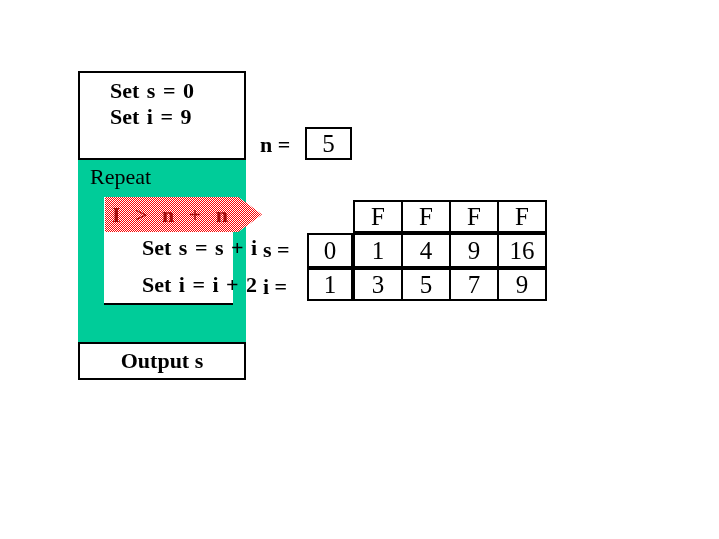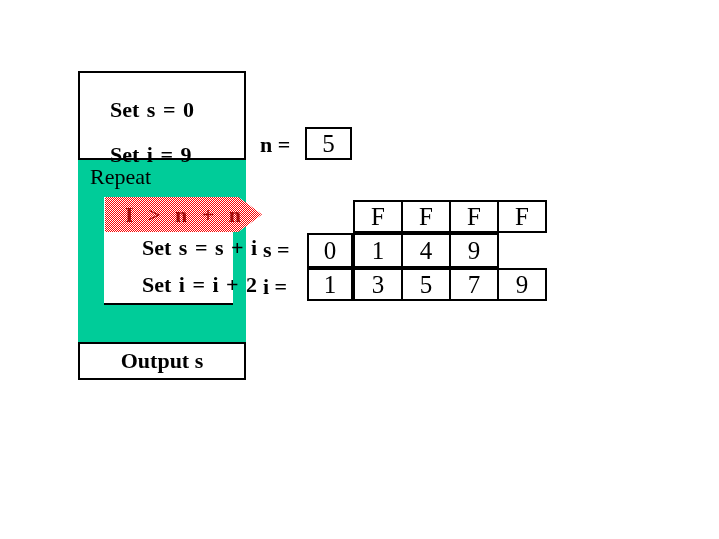--- a/index.html
+++ b/index.html
@@ -24,21 +24,20 @@
     padding: 5px 0 0 30px;
     z-index: 3;
   }
   .init-line {
     display: block;
     font-weight: bold;
     font-size: 22px;
     line-height: 26px;
     word-spacing: 2px;
     white-space: nowrap;
-    margin-top: 19px;
   }
 
   
   .n-label {
     position: absolute;
     left: 260px; top: 132px;
     font-weight: bold;
     font-size: 22px;
     z-index: 2;
   }
@@ -84,21 +83,21 @@
   .condition-arrow {
     position: absolute;
     left: 105px; top: 197px;
     width: 157px; height: 35px;
     background: conic-gradient(#FF0000 25%, #ffffff 0 50%, #FF0000 0 75%, #ffffff 0) 0 0 / 2px 2px;
     clip-path: polygon(0 0, 85% 0, 100% 50%, 85% 100%, 0 100%);
     display: flex; align-items: center;
     z-index: 4;
   }
   .condition-text {
-    padding-left: 20px;
+    padding-left: 7px;
     font-weight: bold;
     font-size: 22px;
     word-spacing: 9px;
     color: #990000;
     opacity: 0.9;
     white-space: nowrap;
   }
 
   
   .stmt {
@@ -196,20 +195,21 @@
       <div class="tcell">F</div>
       <div class="tcell">F</div>
       <div class="tcell">F</div>
       <div class="tcell">F</div>
     </div>
     <div class="trow srow">
       <div class="tcell c0">0</div>
       <div class="tcell">1</div>
       <div class="tcell">4</div>
       <div class="tcell">9</div>
+      <div class="tcell">16</div>
     </div>
     <div class="trow irow">
       <div class="tcell c0">1</div>
       <div class="tcell">3</div>
       <div class="tcell">5</div>
       <div class="tcell">7</div>
       <div class="tcell">9</div>
     </div>
   </div>
 

